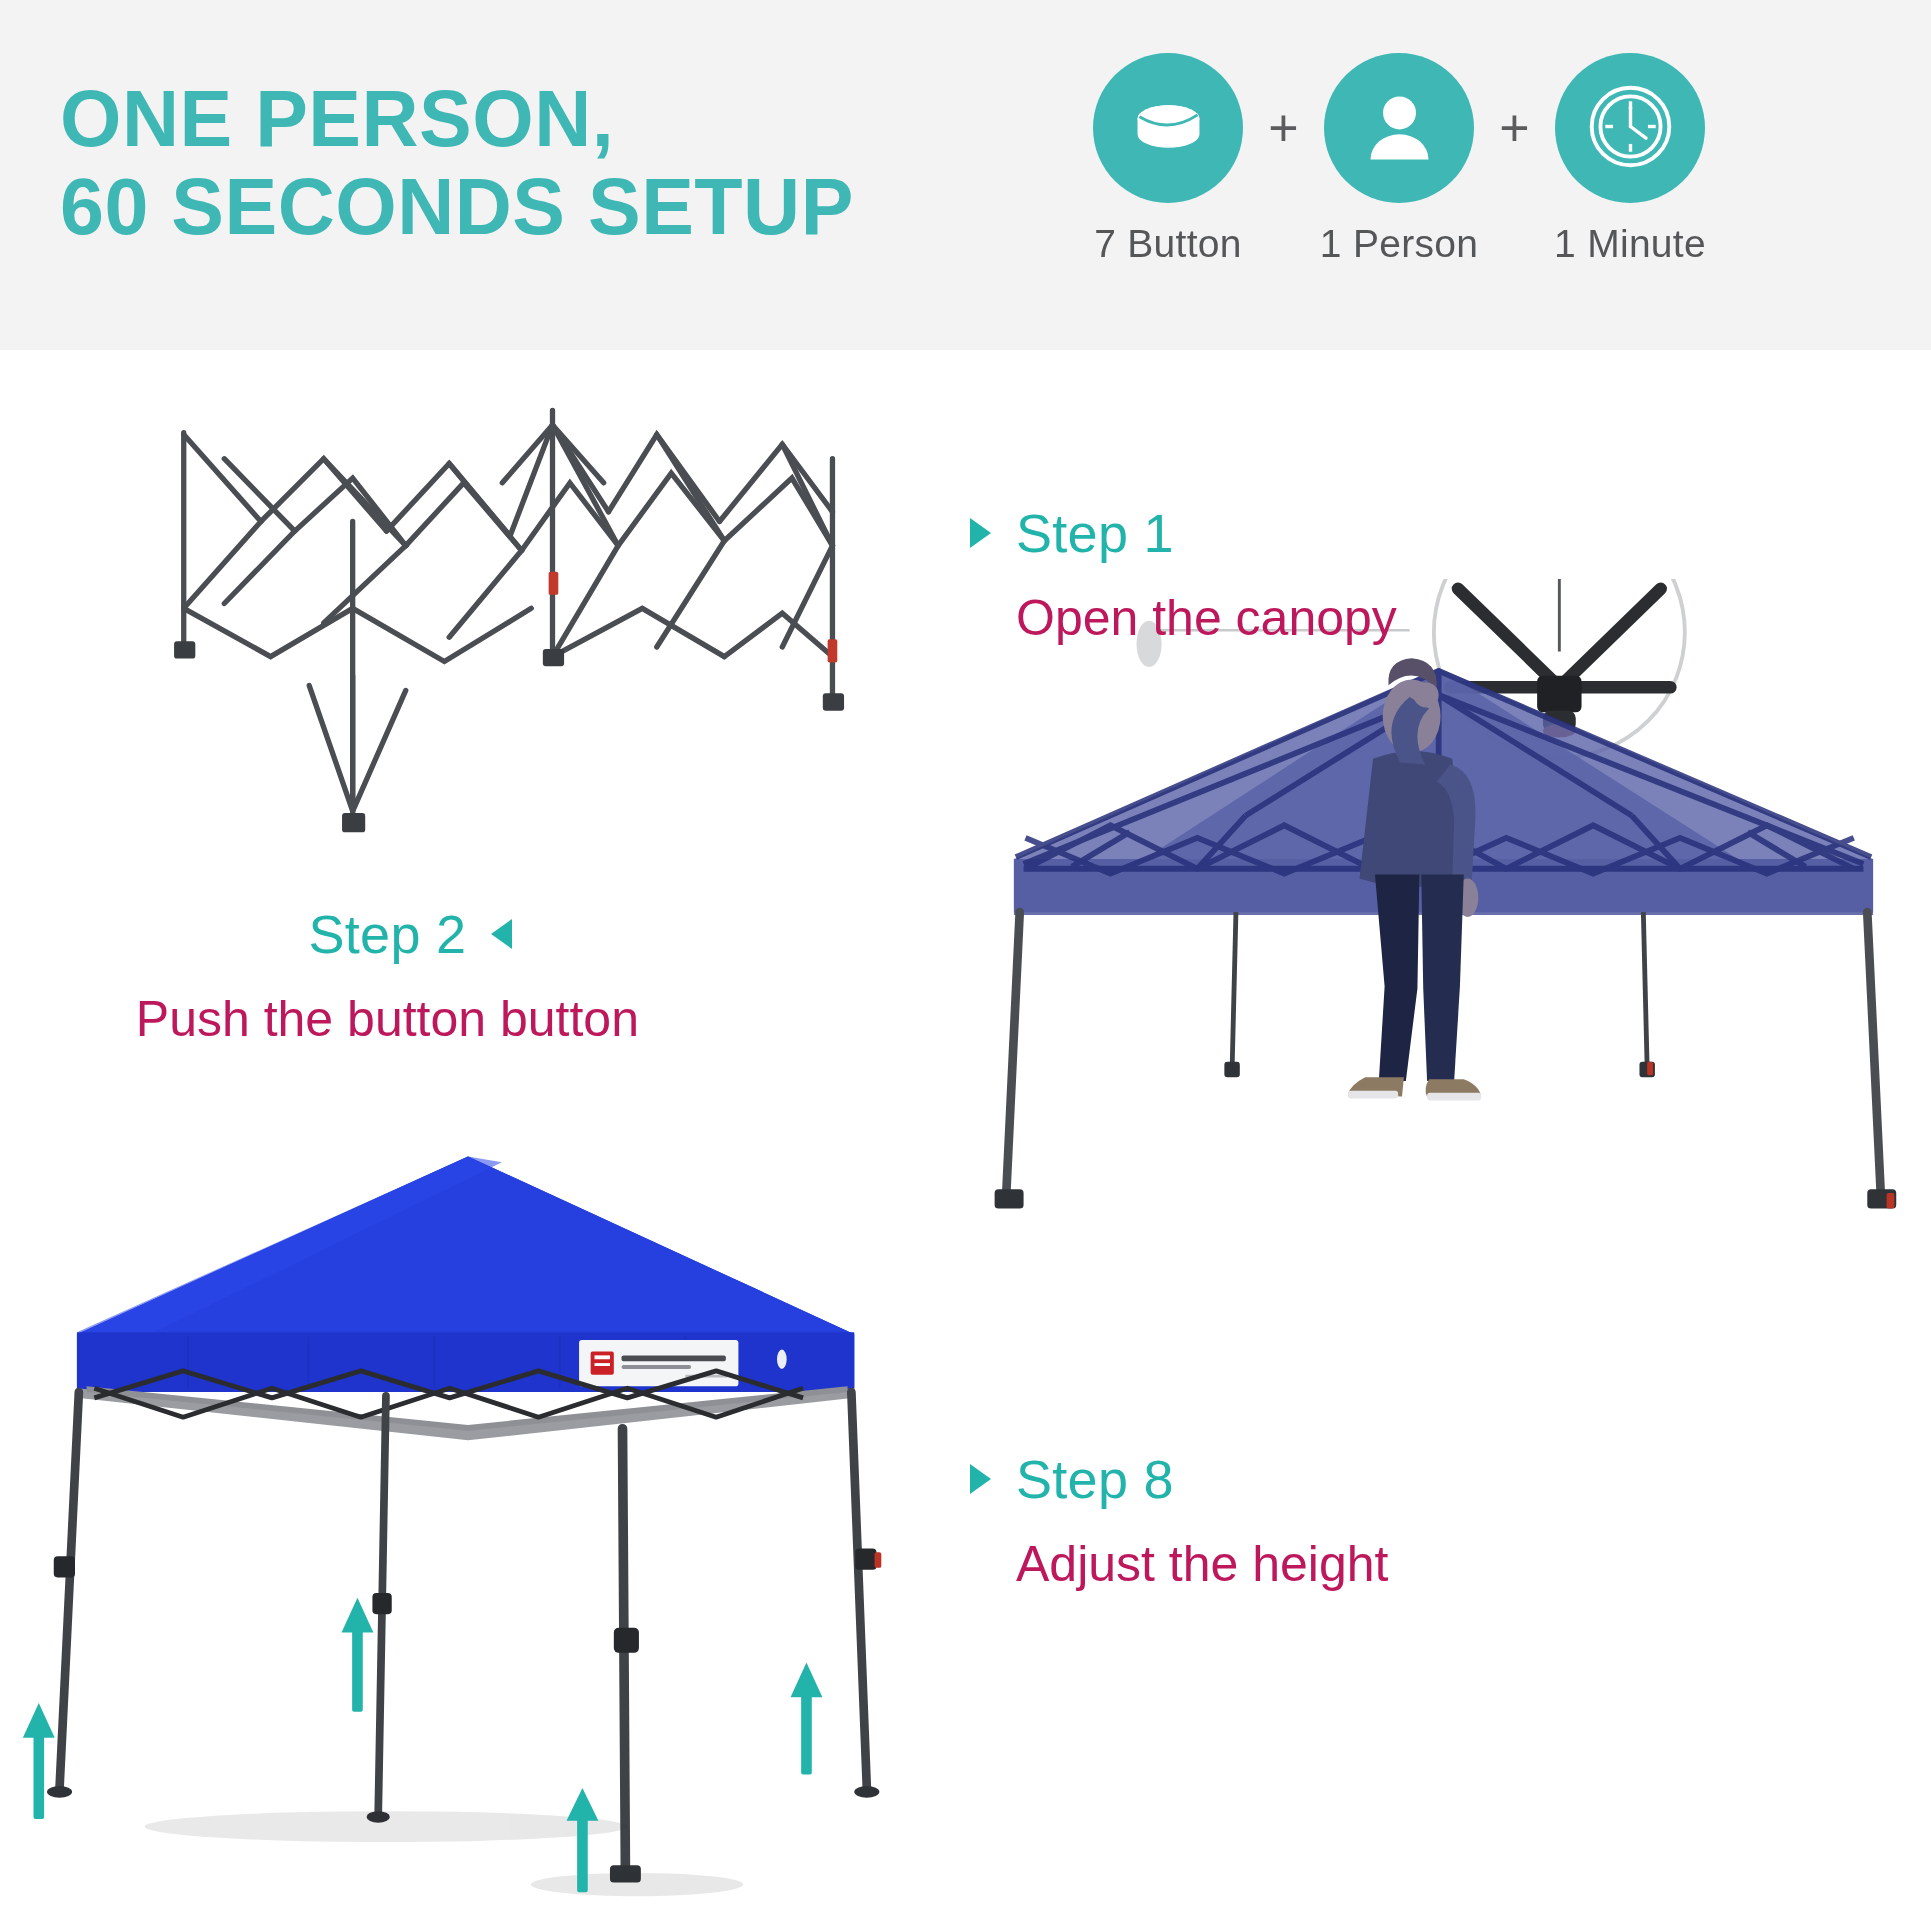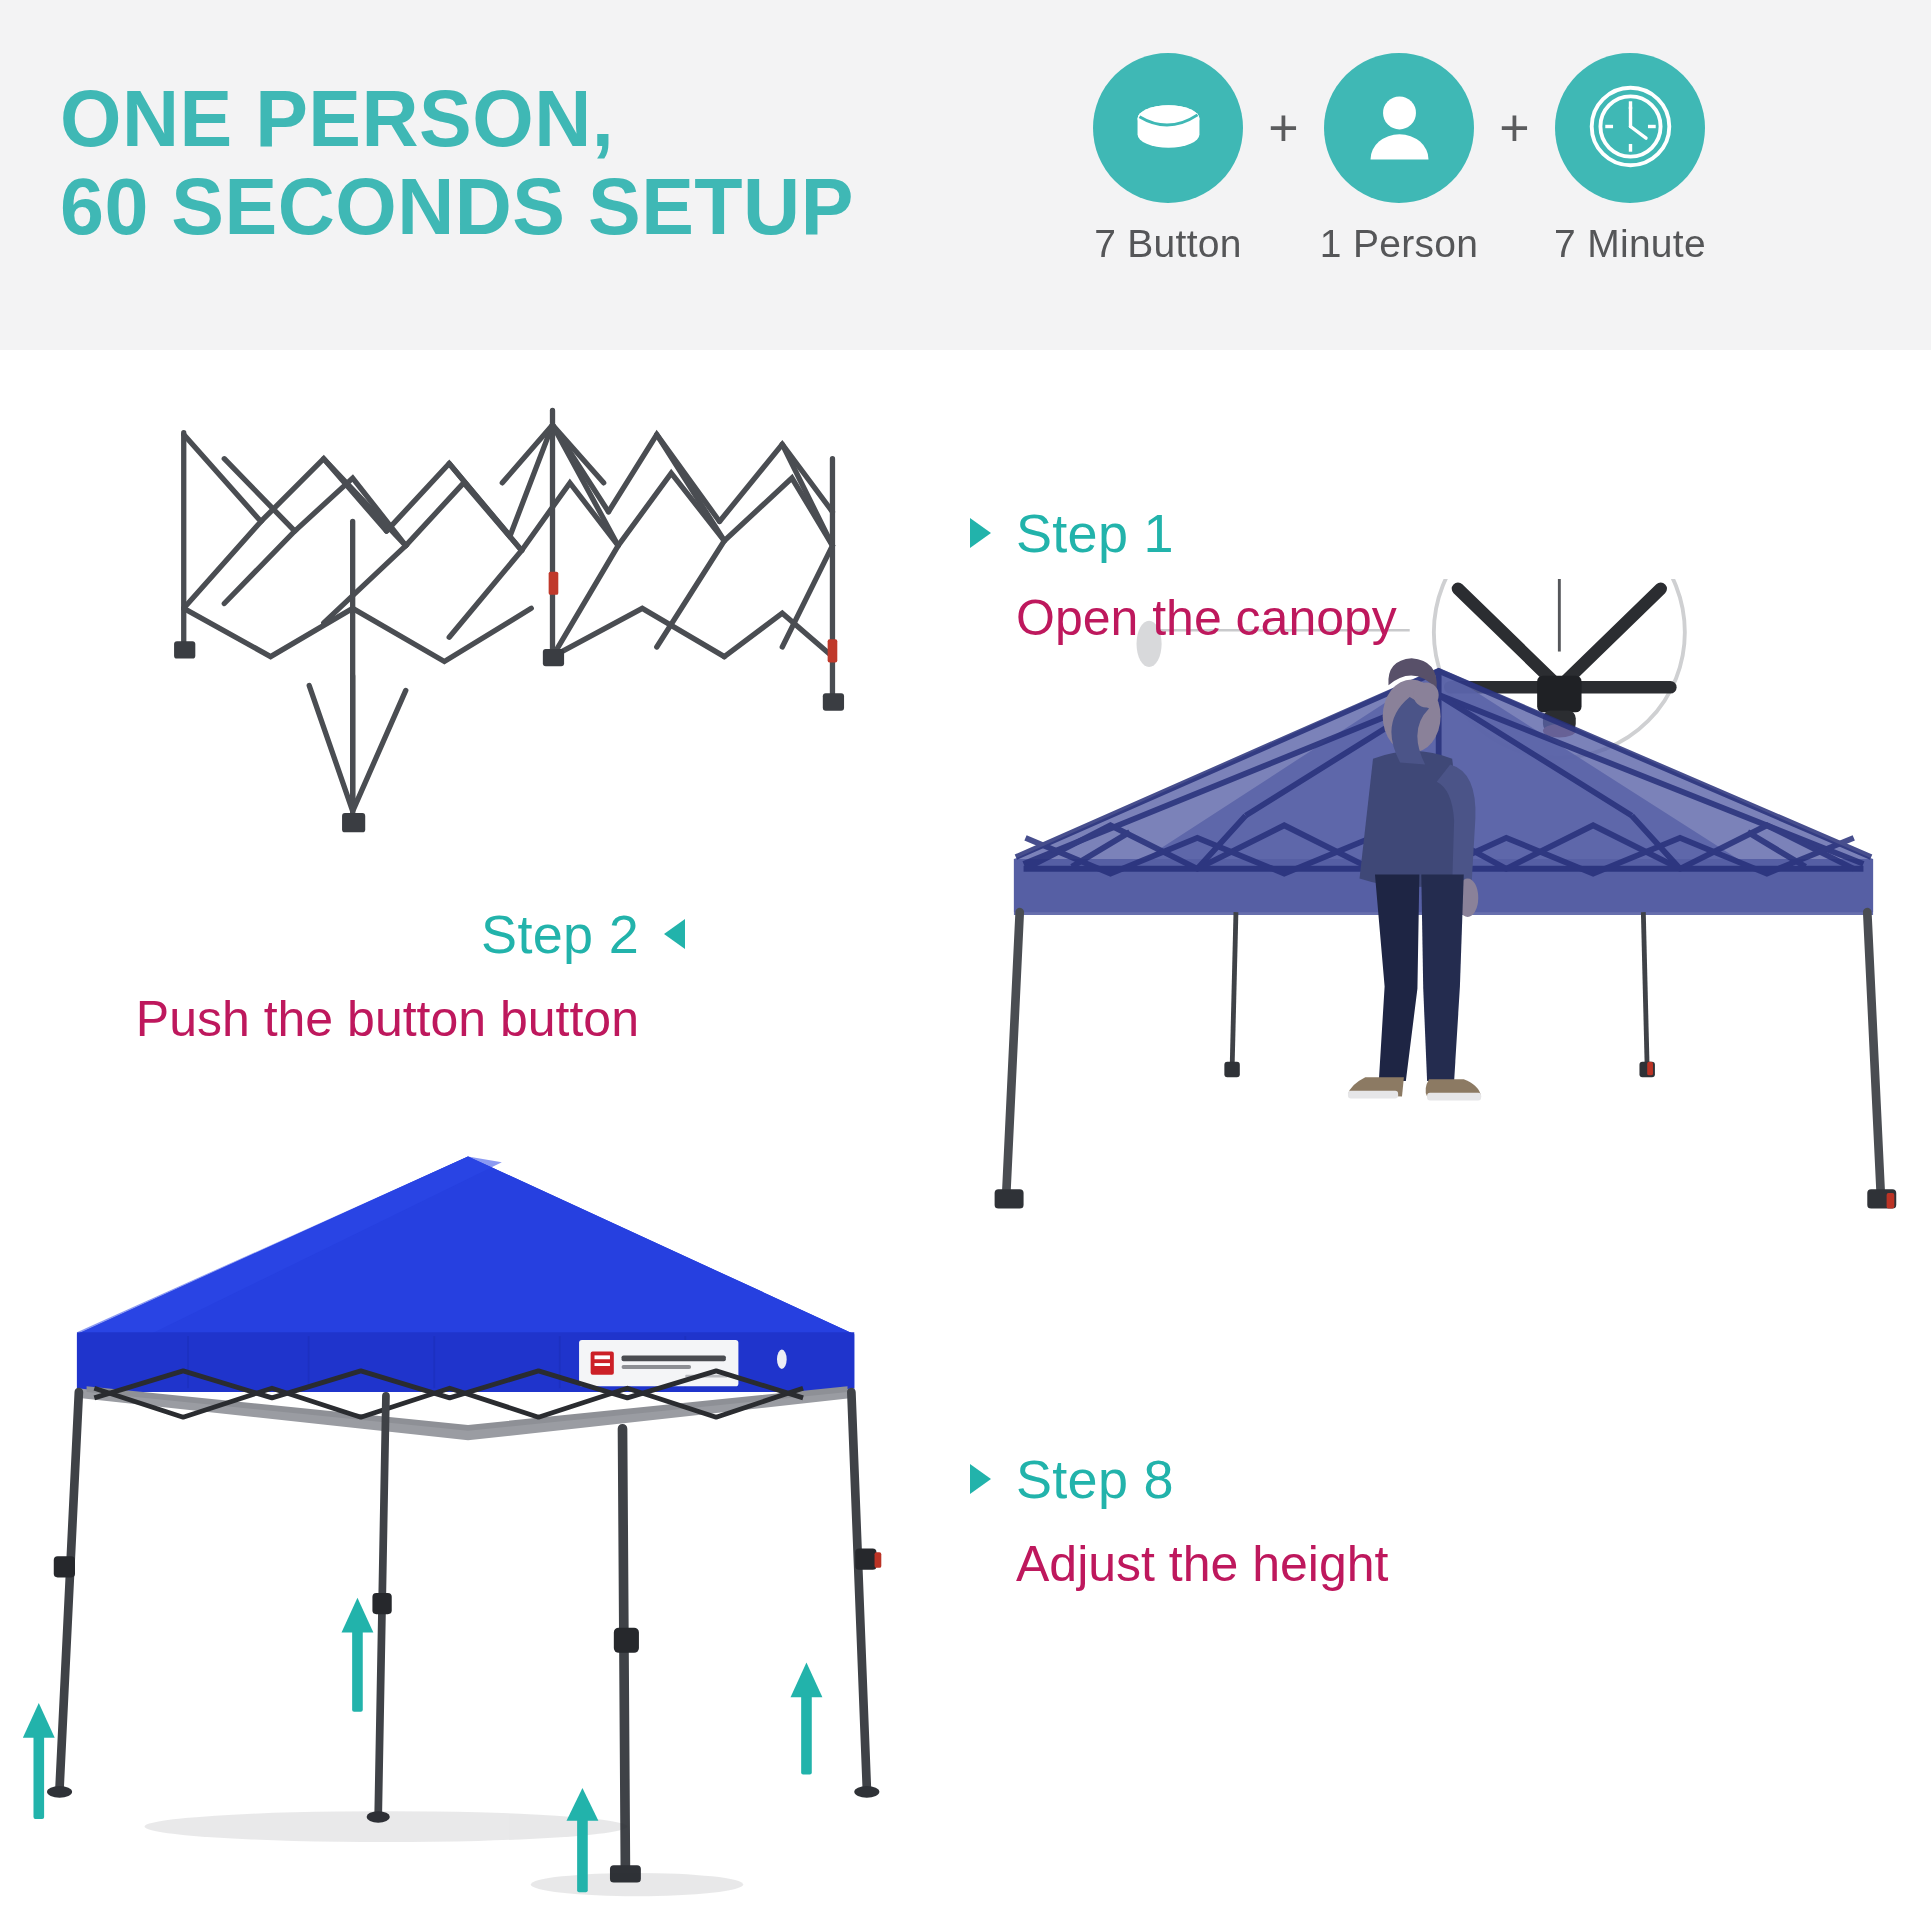--- a/index.html
+++ b/index.html
@@ -63,21 +63,21 @@
     margin-left:25px;
   }
   .step-desc {
     color:#be185d; font-size:50px; margin-top:25px; white-space:nowrap;
   }
 
   #step1 { left:970px; top:502px; }
   #step1 .step-desc { margin-left:46px; }
 
   #step2 { right:1246px; top:903px; text-align:right; }
-  #step2 .step-head { justify-content:flex-end; }
+  #step2 .step-head { justify-content:center; }
   #step2 .step-desc { margin-right:46px; }
 
   #step3 { left:970px; top:1448px; }
   #step3 .step-desc { margin-left:46px; }
 
   
   .art { position:absolute; }
   #art-frame   { left:116px;  top:367px;   width:734px;  height:502px; }
   #art-canopy1 { left:956px;  top:579px;   width:975px; height:676px; }
   #art-canopy3 { left:19.3px;   top:1139px;  width:927px;  height:763px; }
@@ -132,21 +132,21 @@
             <circle cx="50" cy="50" r="31" fill="none" stroke="#ffffff" stroke-width="4"></circle>
             <line x1="50" y1="24" x2="50" y2="32" stroke="#ffffff" stroke-width="3.5"></line>
             <line x1="50" y1="68" x2="50" y2="76" stroke="#ffffff" stroke-width="3.5"></line>
             <line x1="24" y1="50" x2="32" y2="50" stroke="#ffffff" stroke-width="3.5"></line>
             <line x1="68" y1="50" x2="76" y2="50" stroke="#ffffff" stroke-width="3.5"></line>
             <line x1="50" y1="50" x2="50" y2="30" stroke="#ffffff" stroke-width="3.5" stroke-linecap="round"></line>
             <line x1="50" y1="50" x2="66" y2="62" stroke="#ffffff" stroke-width="3.5" stroke-linecap="round"></line>
           </svg>
         </span>
       </div>
-      <div class="badge-label">7 Minute</div>
+      <div class="badge-label">1 Minute</div>
     </div>
 
   </div>
 </div>
 
 <div class="art" id="art-frame">
   <svg viewBox="0 0 760 520" preserveAspectRatio="xMidYMid meet">
     <g stroke="#4a4d52" stroke-width="5.5" fill="none" stroke-linecap="round">
 
       <line x1="70" y1="68" x2="70" y2="290"></line>

